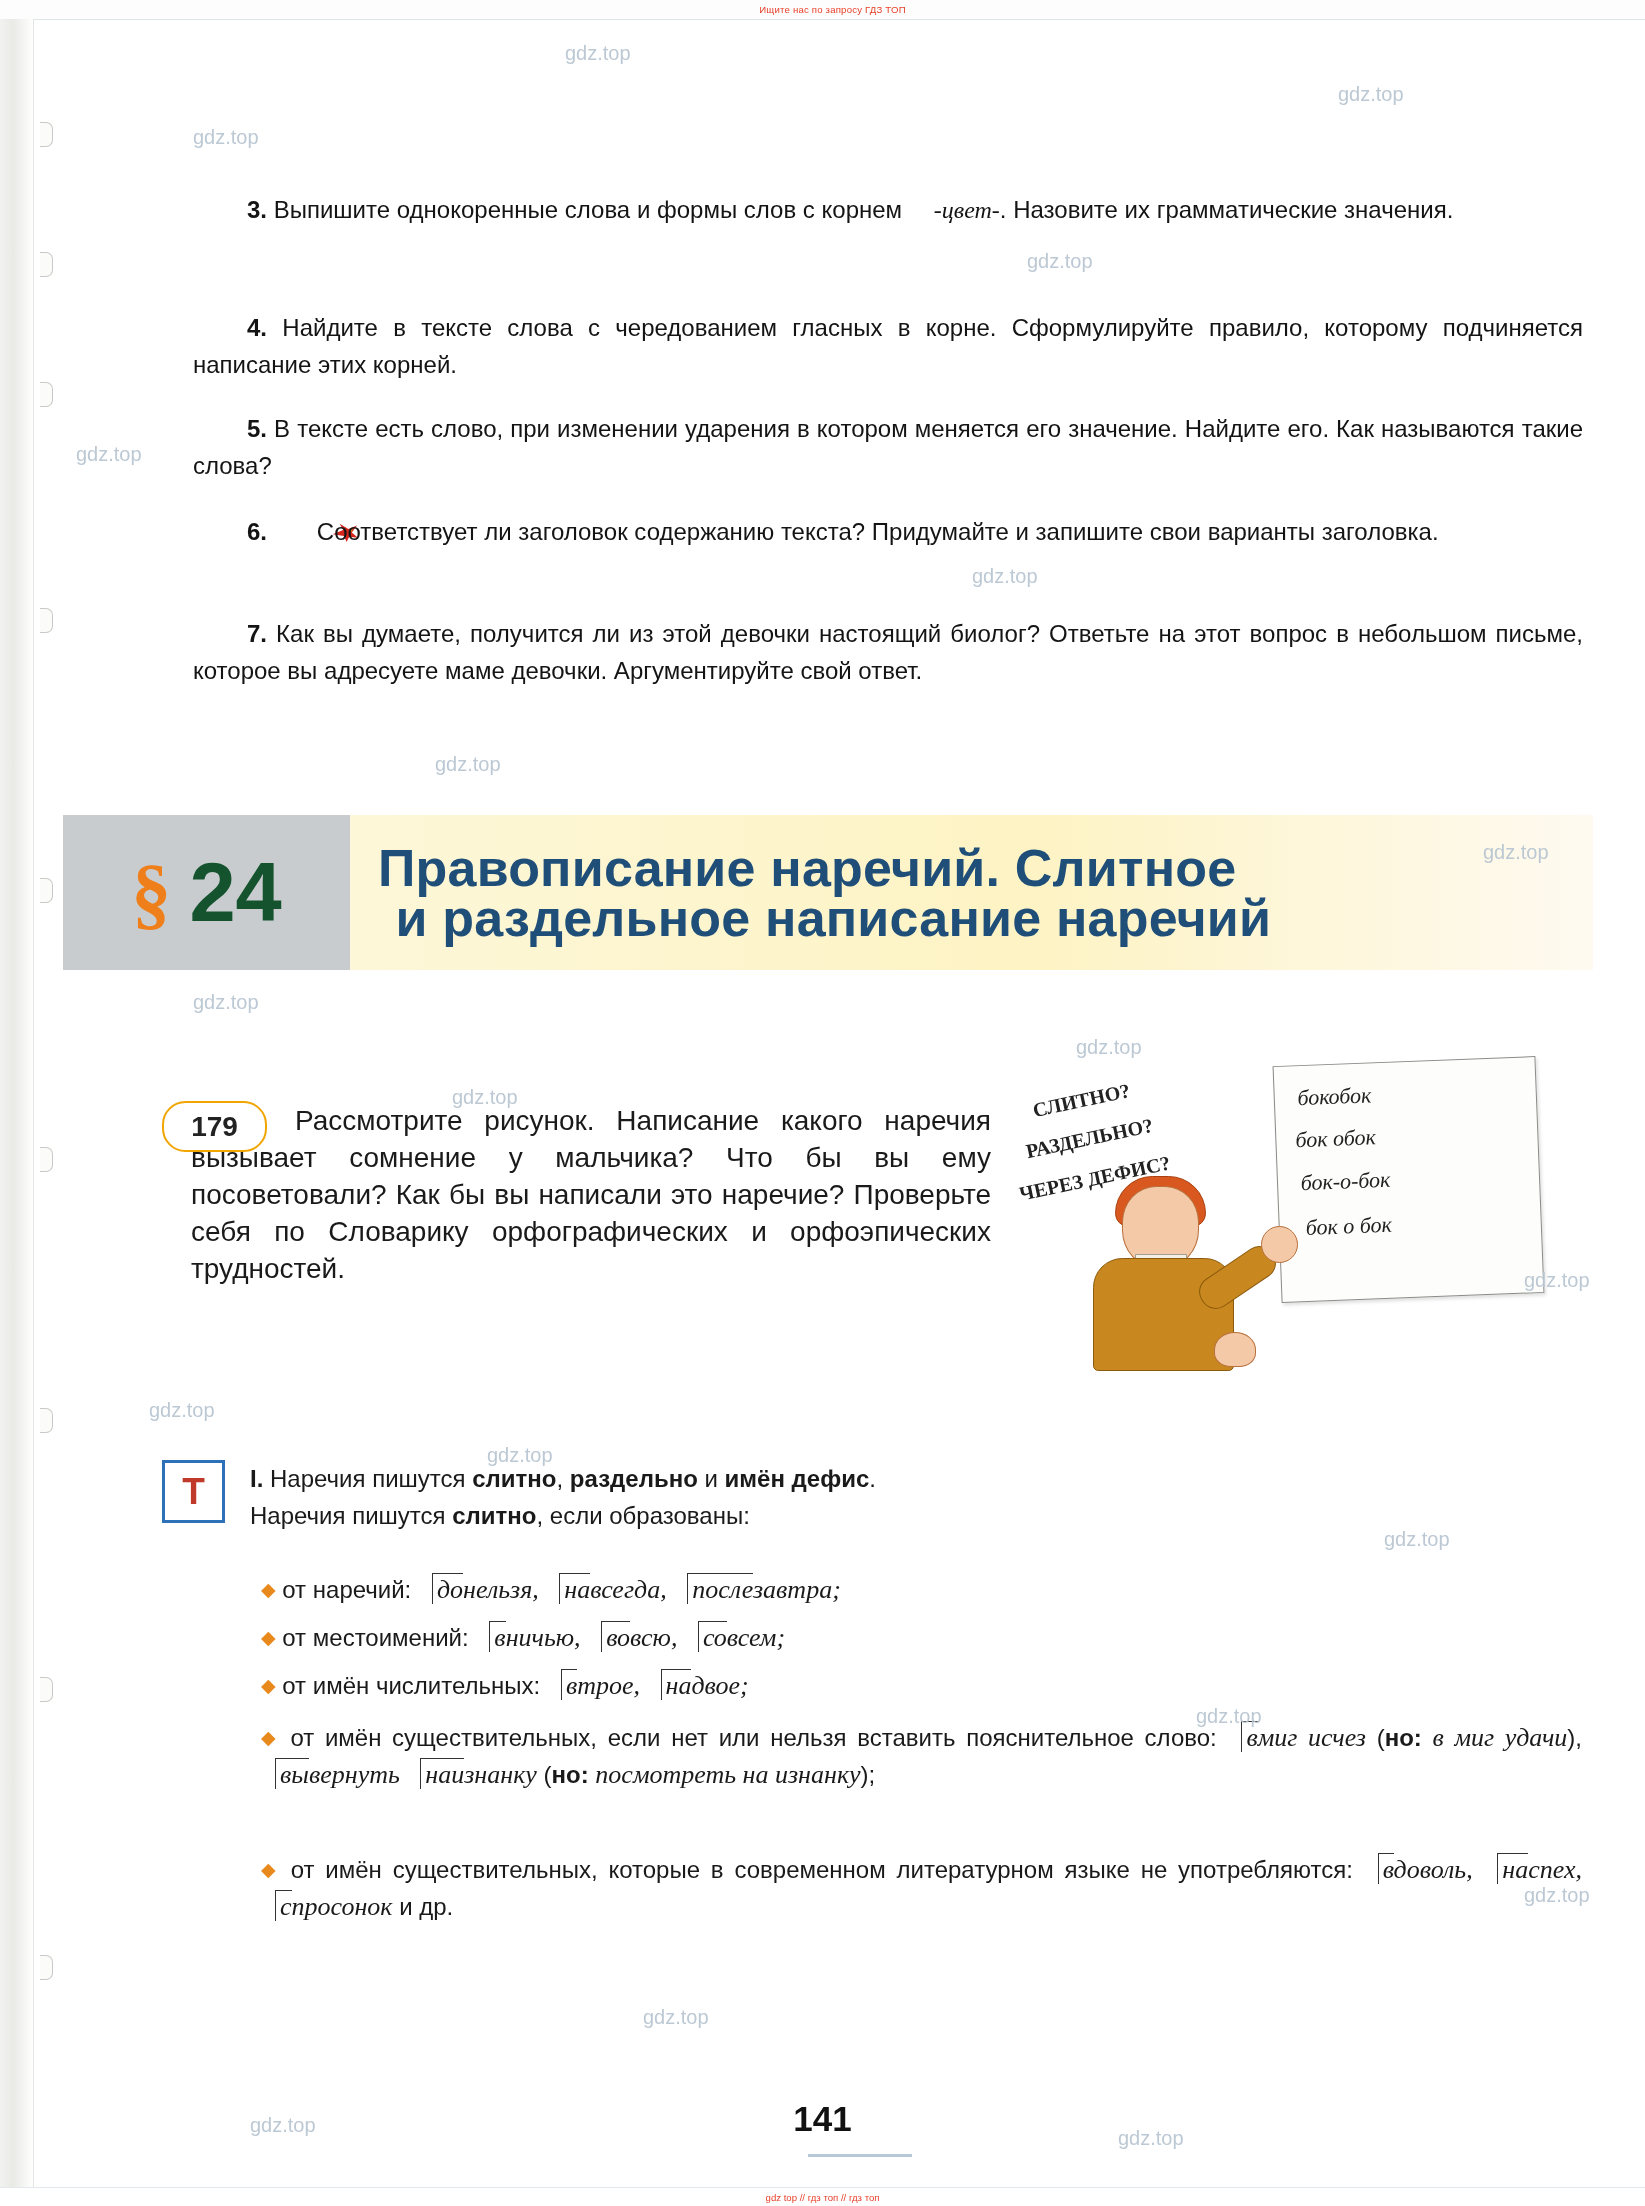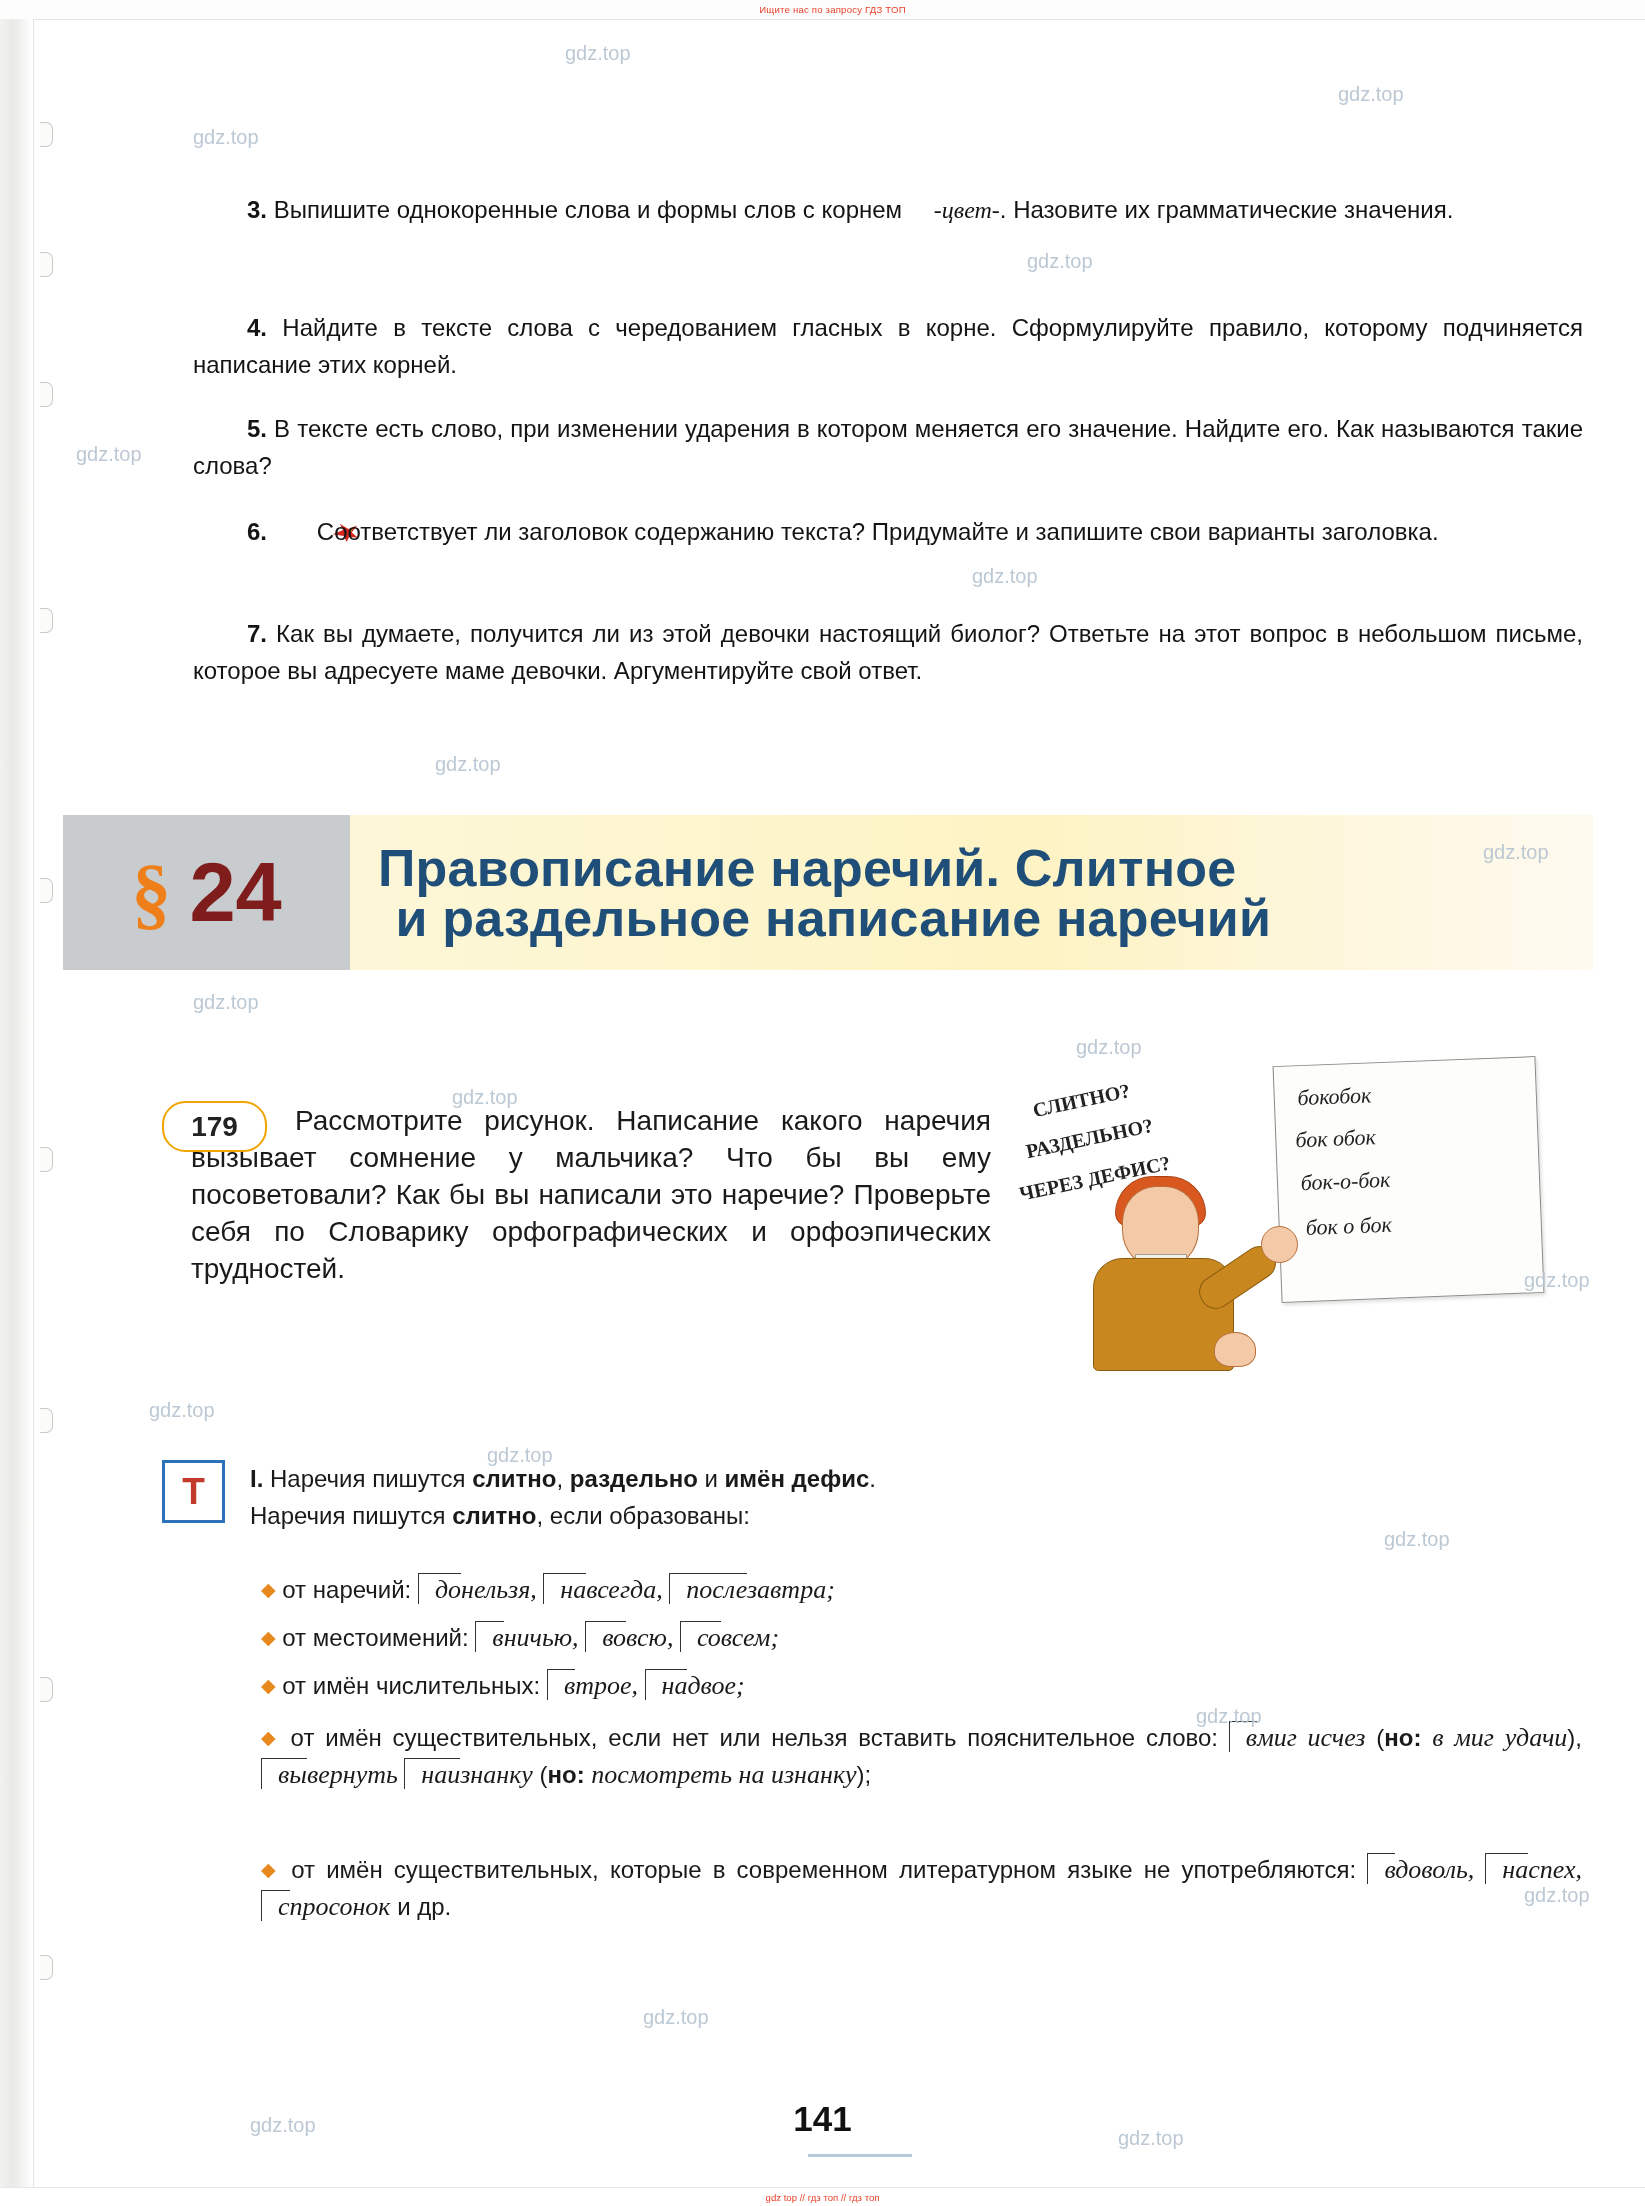--- a/index.html
+++ b/index.html
@@ -144,21 +144,21 @@
     font-family: "Liberation Serif", serif;
     font-size: 80px;
     color: #ef7f1a;
     font-weight: bold;
     line-height: 1;
   }
   .chapter .sign-num {
     font-family: "Liberation Sans", sans-serif;
     font-size: 83px;
     font-weight: bold;
-    color: #7f1d1d;
+    color: #14532d;
     line-height: 1;
     margin-left: 13px;
   }
   .chapter .title-box {
     position: absolute;
     left: 287px; top: 0;
     width: 1243px;
     height: 155px;
     background: linear-gradient(to right, #fdf7d8 0%, #fdf3c4 55%, #fefaf0 100%);
     display: flex;
@@ -346,21 +346,22 @@
   }
   .ser-ital {
     font-family: "Liberation Serif", serif;
     font-style: italic;
     font-size: 26px;
   }
   .morph {
     border-top: 1.7px solid #333;
     border-left: 1.7px solid #333;
     padding-top: 0.9px;
-    padding-left: 16px;
+    padding-left: 4px;
+    margin-left: 14px;
   }
 
   .page-num {
     position: absolute;
     left: 0;
     top: 2099px;
     width: 1645px;
     text-align: center;
     font-size: 35px;
     font-weight: bold;

